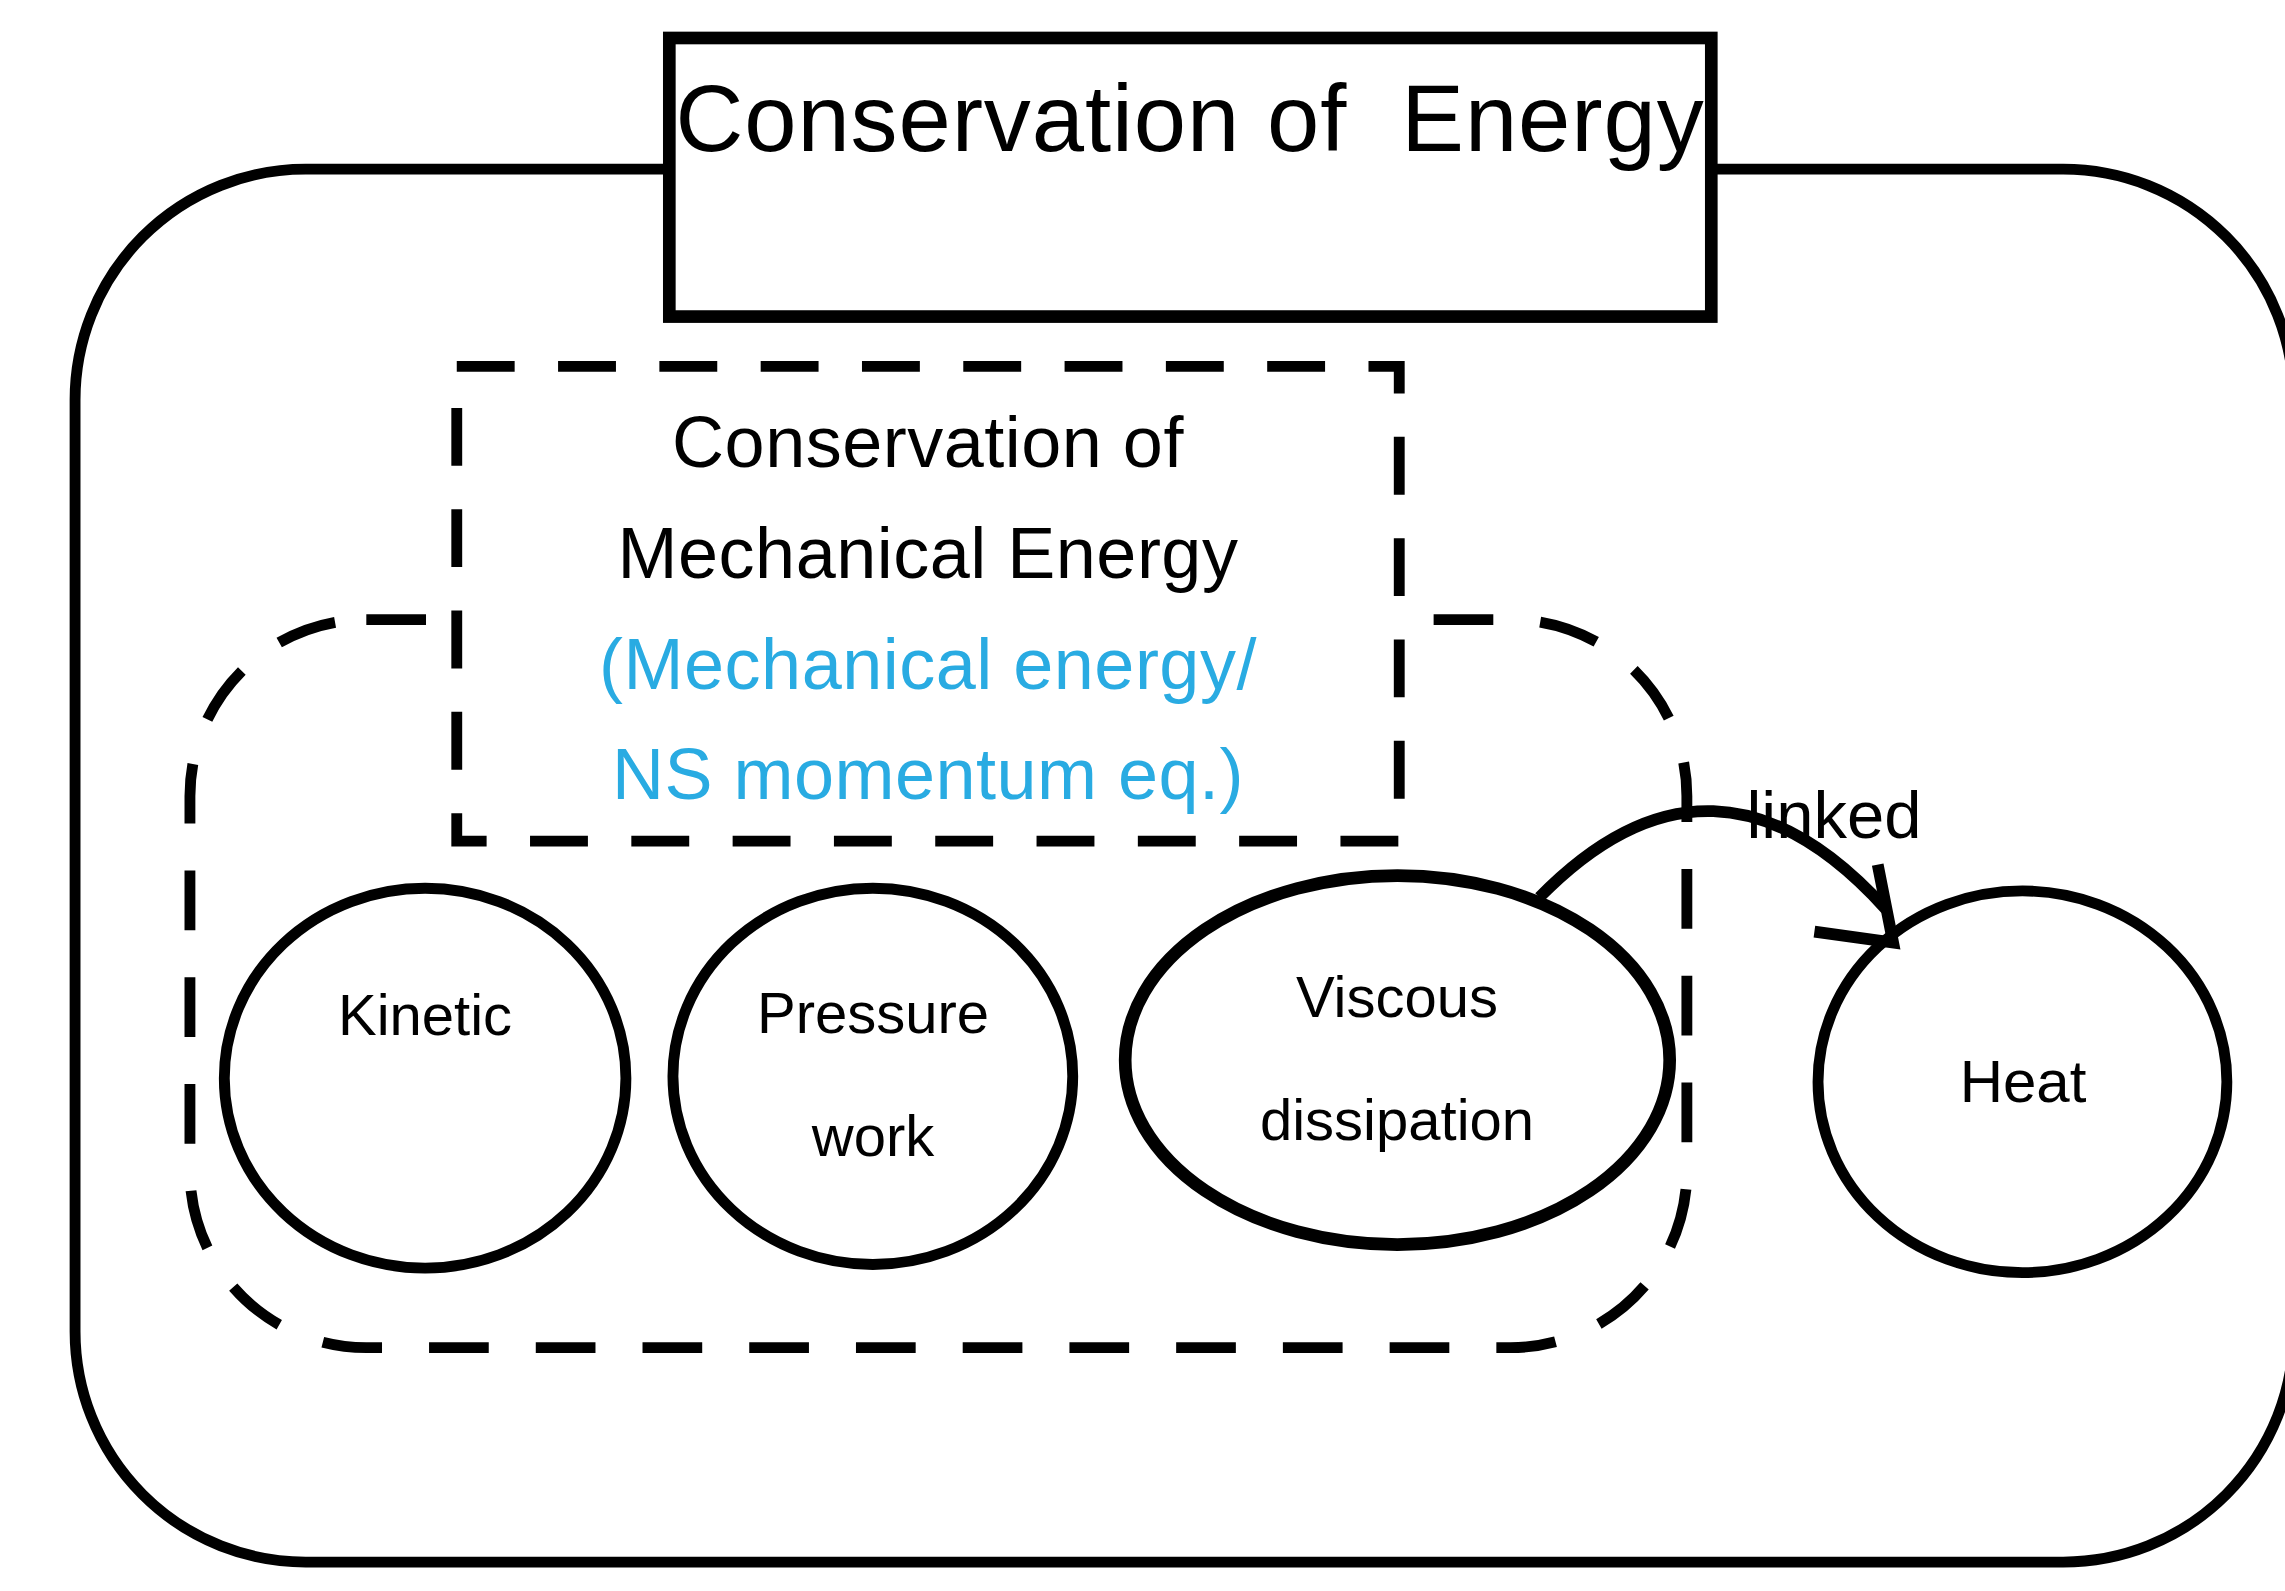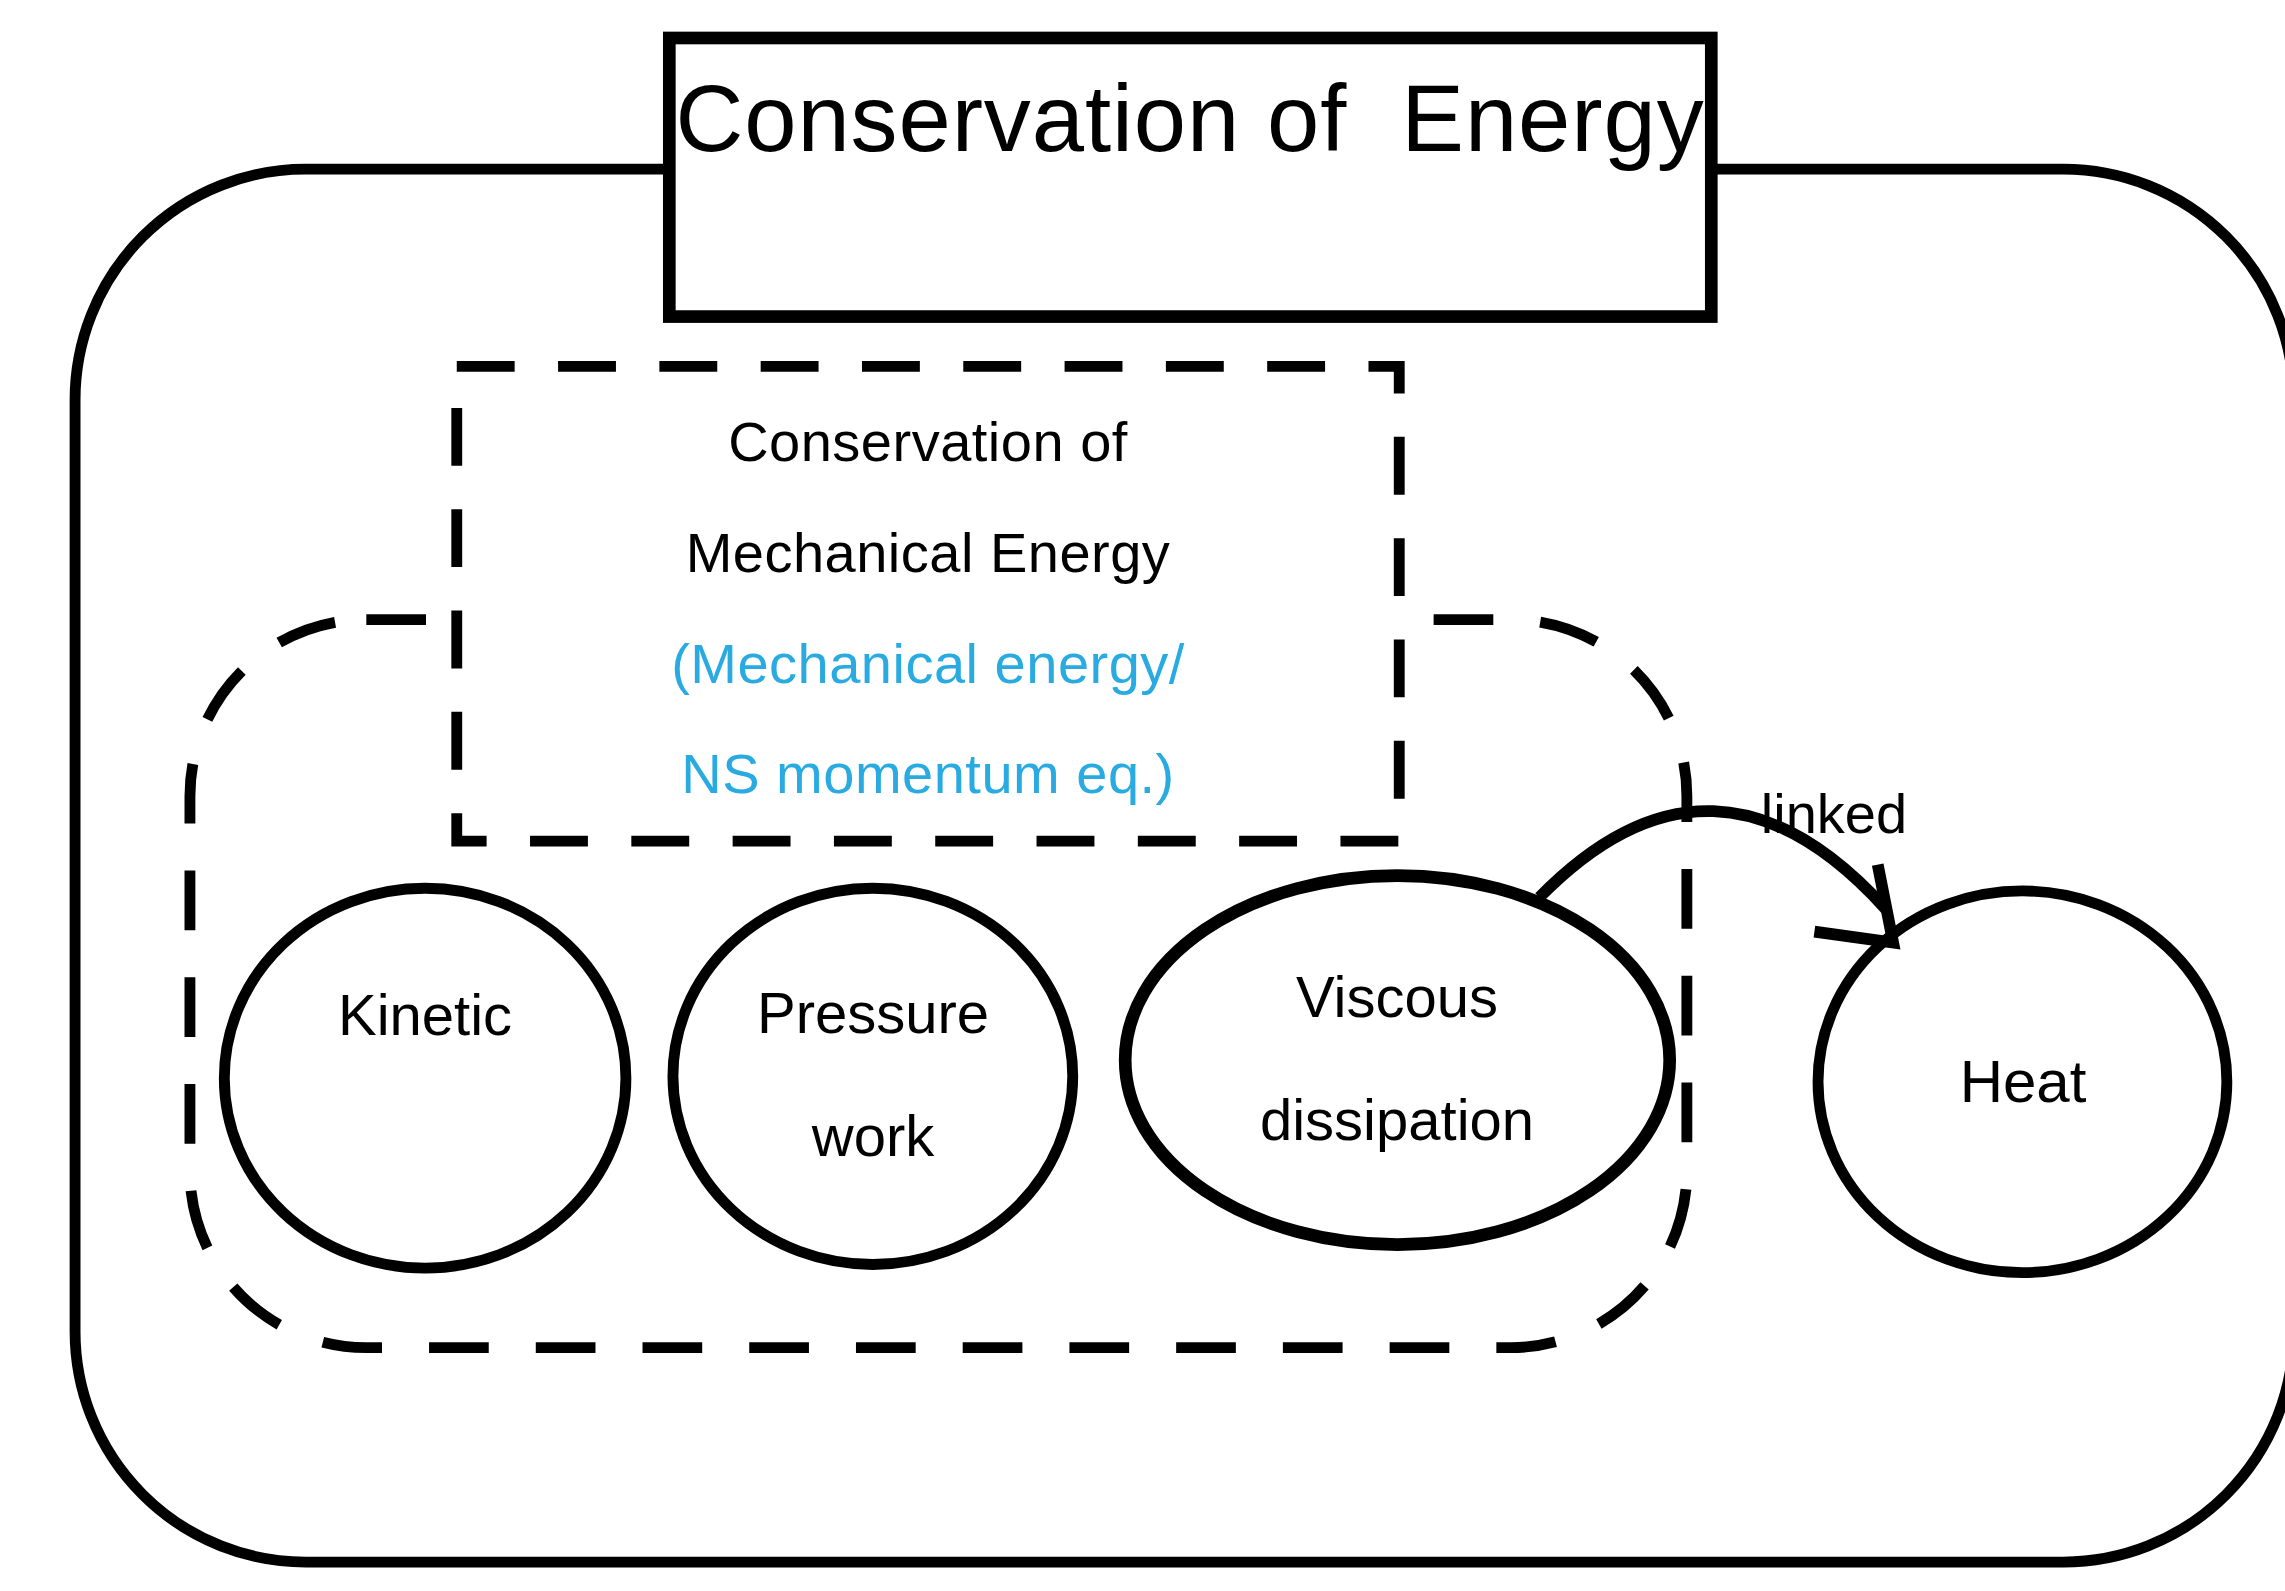--- a/index.html
+++ b/index.html
@@ -21,24 +21,24 @@
     position: absolute;
     transform: translate(-50%, -50%);
     white-space: nowrap;
     color: #000000;
     text-align: center;
     line-height: 1;
   }
   .pre { white-space: pre; }
   .accent { color: #29ABE2; }
   .title-line   { font-size: 94px; letter-spacing: 0.9px; }
-  .mech-line    { font-size: 56px;  letter-spacing: 0.5px; }
+  .mech-line    { font-size: 72px;  letter-spacing: 0.5px; }
   .node-line    { font-size: 58px; }
   .heat-line    { font-size: 60px; }
-  .linked-line  { font-size: 56px; }
+  .linked-line  { font-size: 67px; }
 </style>
 </head>
 <body>
 
 <div id="stage">
 
   <svg id="shapes" viewBox="0 0 2527 1759" xmlns="http://www.w3.org/2000/svg">
 
     <rect x="43" y="187" width="2453" height="1540" rx="255" ry="255" fill="none" stroke="#000000" stroke-width="12"></rect>
 

